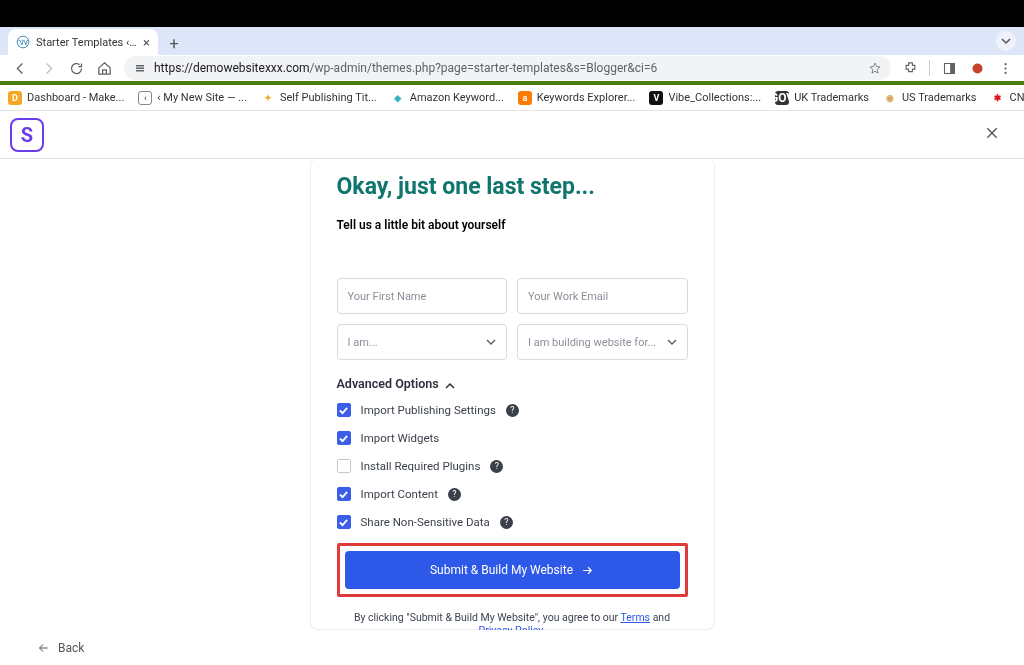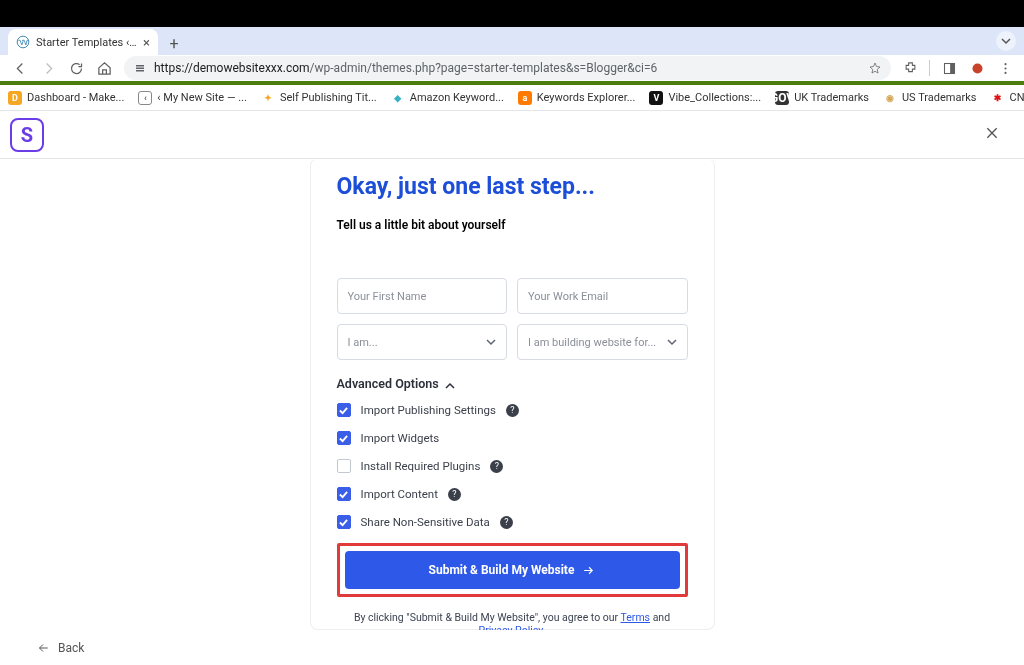--- a/index.html
+++ b/index.html
@@ -40,37 +40,37 @@
 
     
     .app-header { height: 48px; border-bottom: 1px solid #e5e5e5; display: flex; align-items: center; padding: 0 10px; position: relative; }
     .app-logo { width: 34px; height: 34px; border: 2px solid #6a3de8; border-radius: 8px; display: flex; align-items: center; justify-content: center; color: #6a3de8; font-weight: bold; font-size: 20px; }
     .app-close { position: absolute; right: 24px; color: #555; cursor: pointer; }
     .app-close svg { width: 16px; height: 16px; }
 
     
     .content { position: absolute; top: 160px; left: 0; right: 0; bottom: 35px; display: flex; justify-content: center; background:#fff; overflow:hidden;}
     .card { width: 405px; background: #fff; border: 1px solid #eceef2; border-radius: 8px; padding: 0 26px 22px; box-shadow: 0 1px 2px rgba(0,0,0,0.02); margin-top:-2px;}
-    .card h1 { font-size: 23px; font-weight: 700; color: #1d4ed8; margin: 14px 0 18px; }
+    .card h1 { font-size: 23px; font-weight: 700; color: #0f766e; margin: 14px 0 18px; }
     .sub { font-size: 12px; color: #000000; font-weight: 600; margin-bottom: 14px; }
     .row2 { display: flex; gap: 10px; margin-bottom: 10px; }
     .inp { flex: 1; height: 36px; border: 1px solid #d7dbe2; border-radius: 4px; padding: 0 10px; font-size: 11px; color: #333; margin-top: 32px; }
     .inp::placeholder { color: #8a8f99; }
     .sel { flex: 1; height: 36px; border: 1px solid #d7dbe2; border-radius: 4px; padding: 0 10px; font-size: 11px; color: #8a8f99; display: flex; align-items: center; justify-content: space-between; cursor: pointer; background:#fff;text-align:right;}
     .sel svg { width: 10px; height: 10px; color: #5e6472; }
     .adv { display: flex; align-items: flex-end; gap: 6px; font-size: 12.5px; color: #2a2f3a; font-weight: 600; margin: 16px 0 12px; cursor: pointer; }
     .adv svg { width: 10px; height: 10px; }
     .opt { display: flex; align-items: center; gap: 10px; font-size: 11.5px; color: #3a3f4a; margin-bottom: 14px; }
     .cb { width: 14px; height: 14px; border: 1.5px solid #3b5ee8; border-radius: 2px; display: flex; align-items: center; justify-content: center; cursor: pointer; flex-shrink: 0; }
     .cb.checked { background: #3b5ee8; }
     .cb.checked svg { width: 9px; height: 9px; color: #fff; }
     .cb.unchecked { border-color: #c2c7d0; }
     .help { width: 13px; height: 13px; border-radius: 50%; background: #3a3f4a; color: #fff; font-size: 9px; display: flex; align-items: center; justify-content: center; cursor: pointer; flex-shrink:0;}
     .submit-wrap { border: 3px solid #e13a3a; padding: 5px; margin-top: 12px; border-radius: 2px; }
-    .submit-btn { width: 100%; height: 38px; background: #2e58e8; border: none; border-radius: 4px; color: #fff; font-size: 12px; font-weight: 700; display: flex; align-items: center; justify-content: center; gap: 8px; cursor: pointer; }
+    .submit-btn { width: 100%; height: 38px; background: #2e58e8; border: none; border-radius: 4px; color: #fff; font-size: 12px; font-weight: 400; display: flex; align-items: center; justify-content: center; gap: 8px; cursor: pointer; }
     .submit-btn svg { width: 13px; height: 13px; }
     .consent { font-size: 10.5px; color: #3d4452; text-align: center; margin-top: 14px; }
     .consent a { color: #2e58e8; text-decoration: underline; }
 
     
     .footer { position: absolute; bottom: 10px; left: 36px; display: flex; align-items: center; gap: 8px; font-size: 12px; color: #555; cursor: pointer; }
     .footer svg { width: 14px; height: 14px; }
 
   </style>
 </head>

